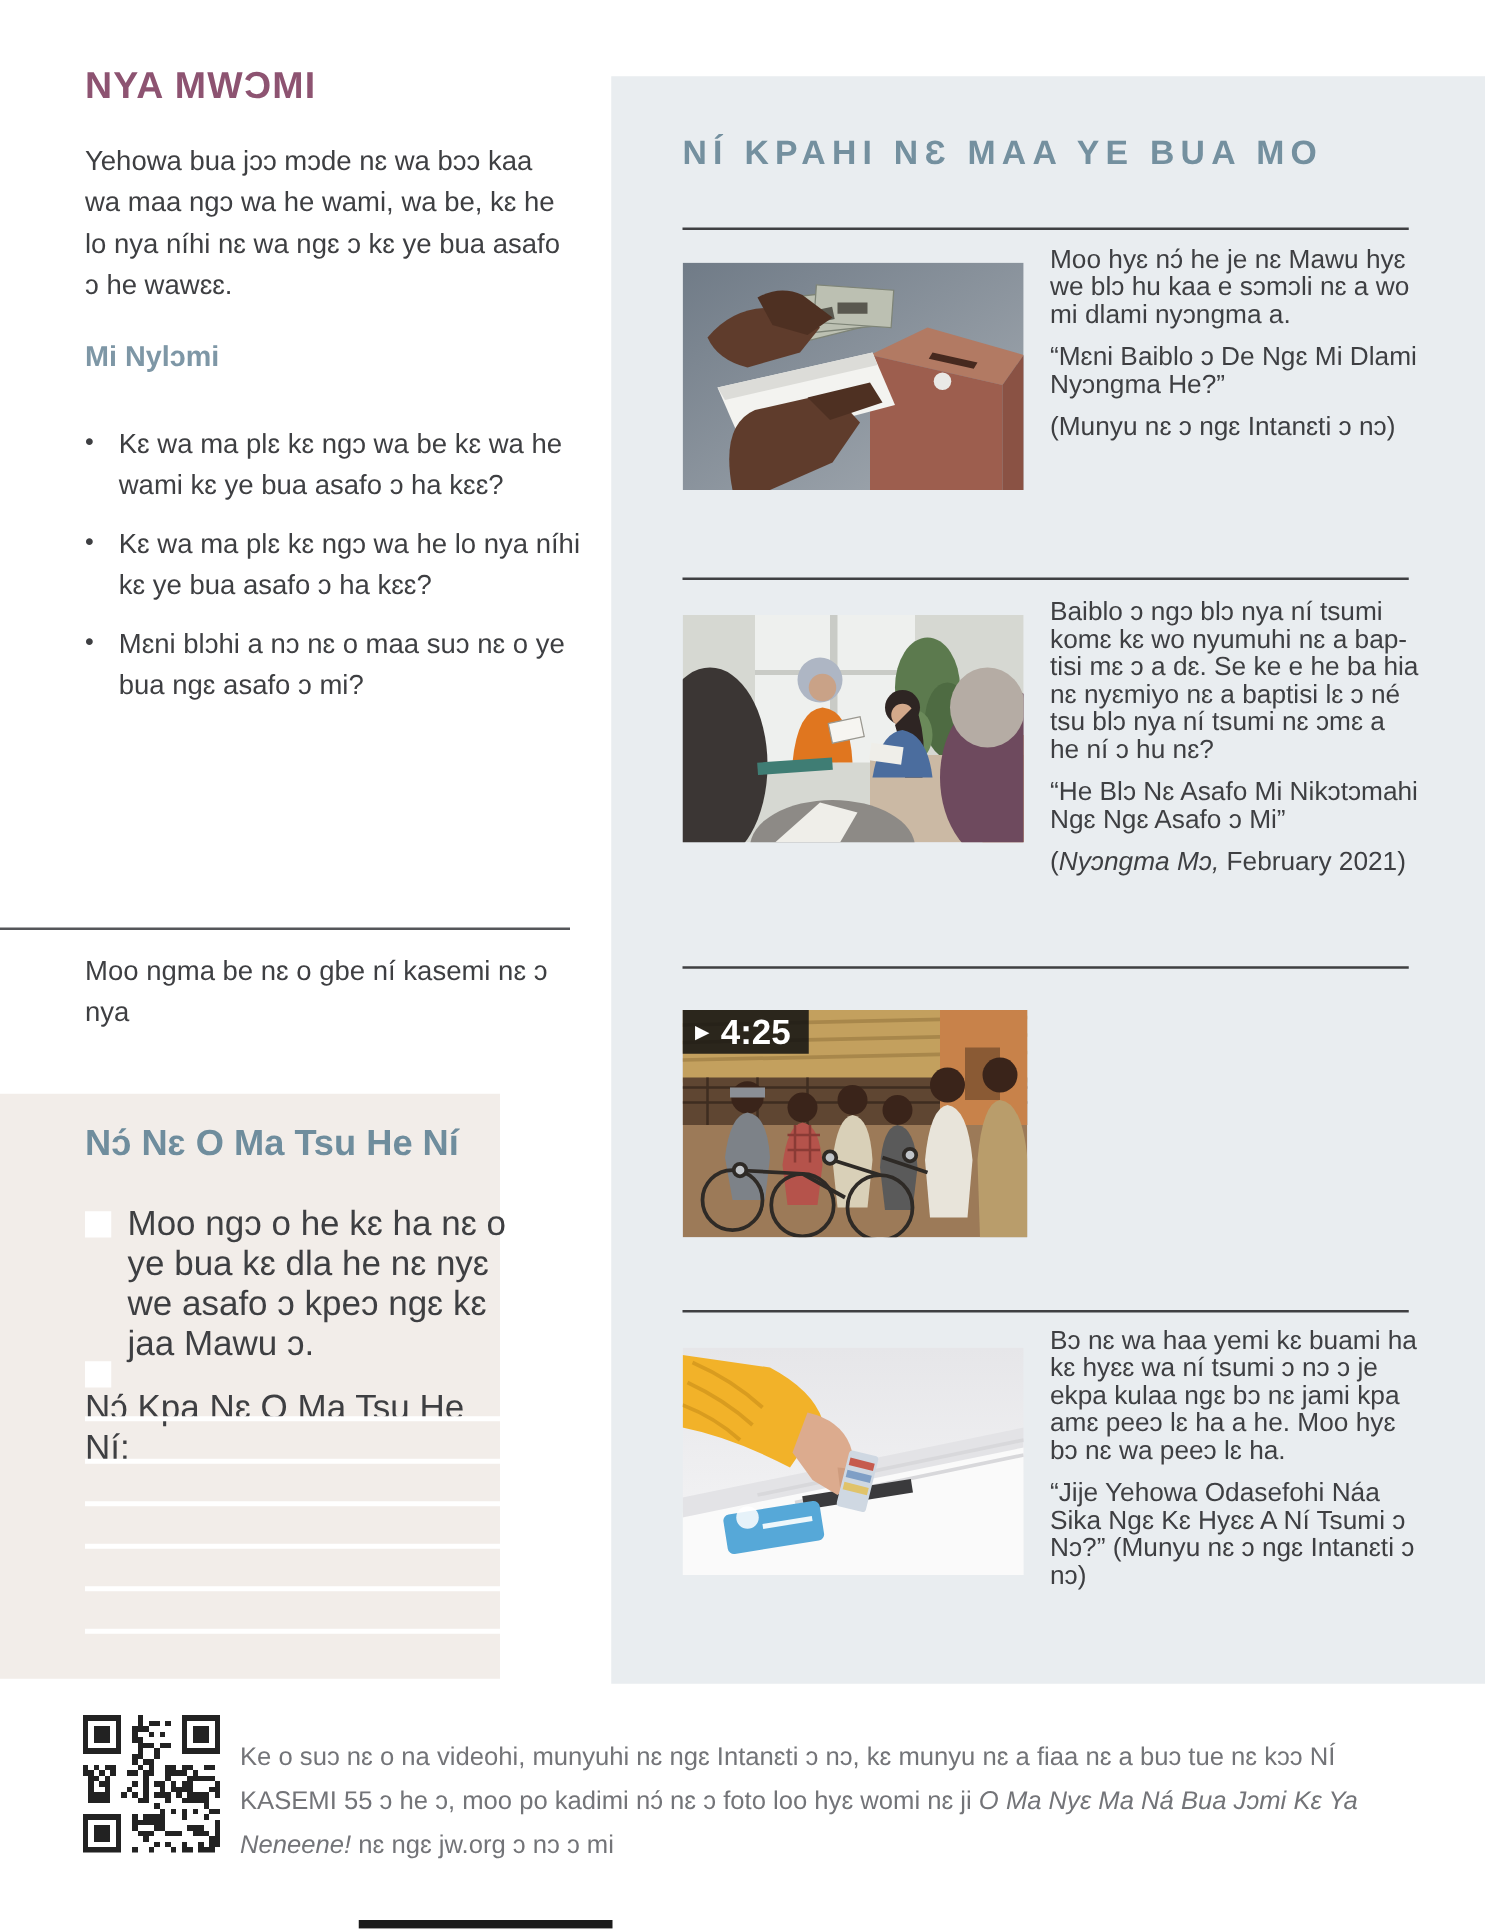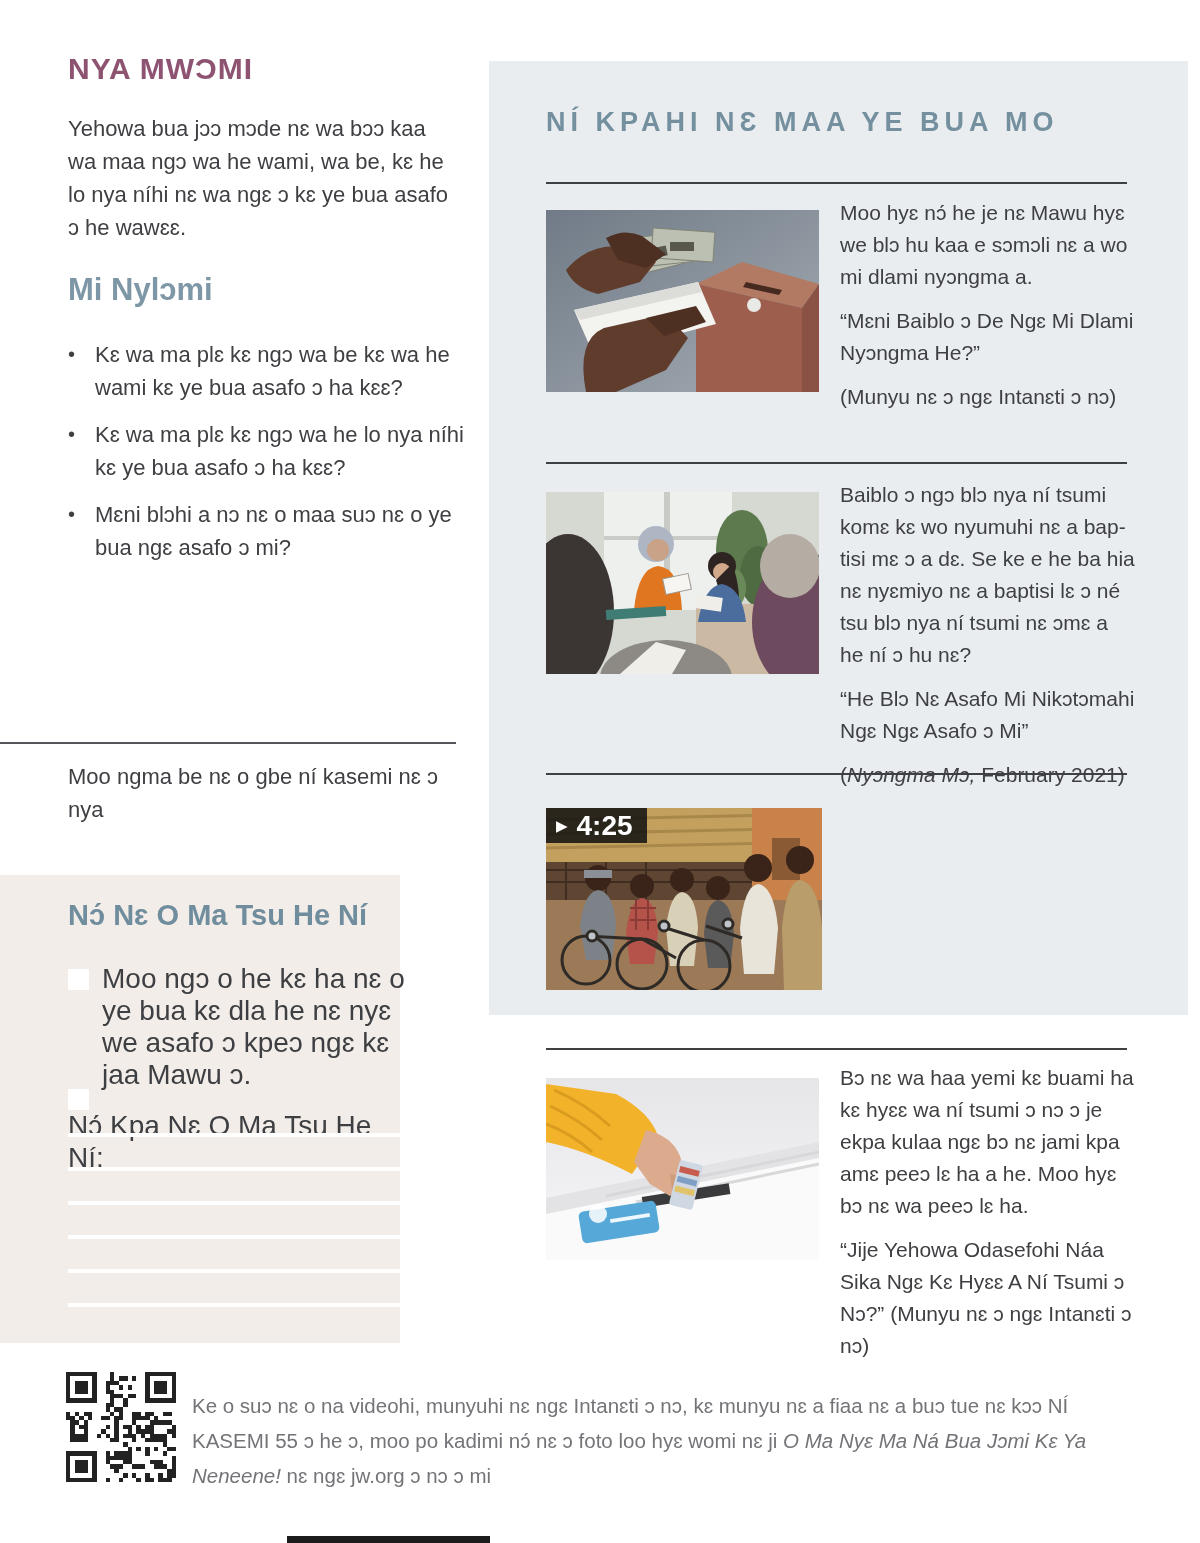--- a/index.html
+++ b/index.html
@@ -2,45 +2,45 @@
 <html><head>
 <meta charset="utf-8">
 <style>
   html,body{margin:0;padding:0;background:#fff;}
   .page{position:relative;width:1200px;height:1543px;background:#fff;overflow:hidden;
         font-family:"Liberation Sans","DejaVu Sans",sans-serif;color:#3e3f42;}
   
   .h-purple{position:absolute;left:68px;top:52px;margin:0;font-size:30px;font-weight:700;
             letter-spacing:1px;color:#8d5371;}
   .intro{position:absolute;left:68px;top:112px;width:392px;margin:0;font-size:22px;line-height:33px;}
-  .h-blue{position:absolute;left:68px;top:272px;margin:0;font-size:31px;font-weight:700;color:#7e97a6;}
+  .h-blue{position:absolute;left:68px;top:272px;margin:0;font-size:23px;font-weight:700;color:#7e97a6;}
   .qlist{position:absolute;left:68px;top:338px;width:400px;margin:0;padding:0;list-style:none;}
   .qlist li{display:flex;margin:0 0 14px 0;font-size:22px;line-height:33px;}
   .qlist .dot{width:27px;flex:0 0 27px;font-size:20px;}
   .left-rule{position:absolute;left:0;top:742px;width:456px;height:2px;background:#55565a;}
   .note{position:absolute;left:68px;top:760px;width:392px;margin:0;font-size:22px;line-height:33px;}
   
   .action-box{position:absolute;left:0;top:875px;width:400px;height:468px;background:#f2ede9;}
   .action-box h2{position:absolute;left:68px;top:24px;margin:0;font-size:29px;font-weight:700;color:#6f8d9d;}
   .check-item{position:absolute;left:68px;width:360px;display:flex;}
   .check-item.c1{top:88px;}
   .check-item.c2{top:208px;flex-direction:column;}
   .checkbox{flex:0 0 21px;width:21px;height:21px;background:#fff;margin:6px 13px 0 0;}
   .check-item p{margin:0;font-size:28px;line-height:32px;width:326px;}
   .wline{position:absolute;left:68px;width:388px;height:4px;background:#fff;}
   
-  .panel{position:absolute;left:489px;top:61px;width:699px;height:954px;background:#e9edf0;}
+  .panel{position:absolute;left:489px;top:61px;width:699px;height:1286px;background:#e9edf0;}
   .panel-title{position:absolute;left:57px;top:46px;margin:0;font-size:27px;font-weight:700;
                letter-spacing:5px;color:#74909f;}
   .srule{position:absolute;left:57px;width:581px;height:2px;background:#3f4042;}
   .r1{top:121px}.r2{top:401px}.r3{top:712px}.r4{top:987px}
   .fig{position:absolute;left:57px;width:273px;height:182px;margin:0;overflow:hidden;}
   .fig svg{display:block;width:100%;height:100%;}
   .f1{top:149px}.f2{top:431px}.f3{top:747px;width:276px}.f4{top:1017px}
-  .sec-text{position:absolute;left:351px;width:296px;font-size:21px;line-height:32px;}
+  .sec-text{position:absolute;left:351px;width:296px;font-size:21px;line-height:22px;}
   .t1{top:136px}.t2{top:418px}.t3{top:733px}.t4{top:1001px}
   .sec-text p{margin:0 0 12px 0;}
   .sec-text p:last-child{margin-bottom:0;}
   .b{font-weight:400;}
   .i{font-style:italic;}
   .bi{font-weight:700;font-style:italic;}
   .badge{position:absolute;left:0;top:0;display:flex;align-items:center;gap:9px;
          background:rgba(16,16,16,.85);color:#fff;padding:2px 14px 2px 10px;height:31px;}
   .badge .tri{font-size:15px;line-height:1;}
   .badge .dur{font-size:28px;font-weight:600;}

